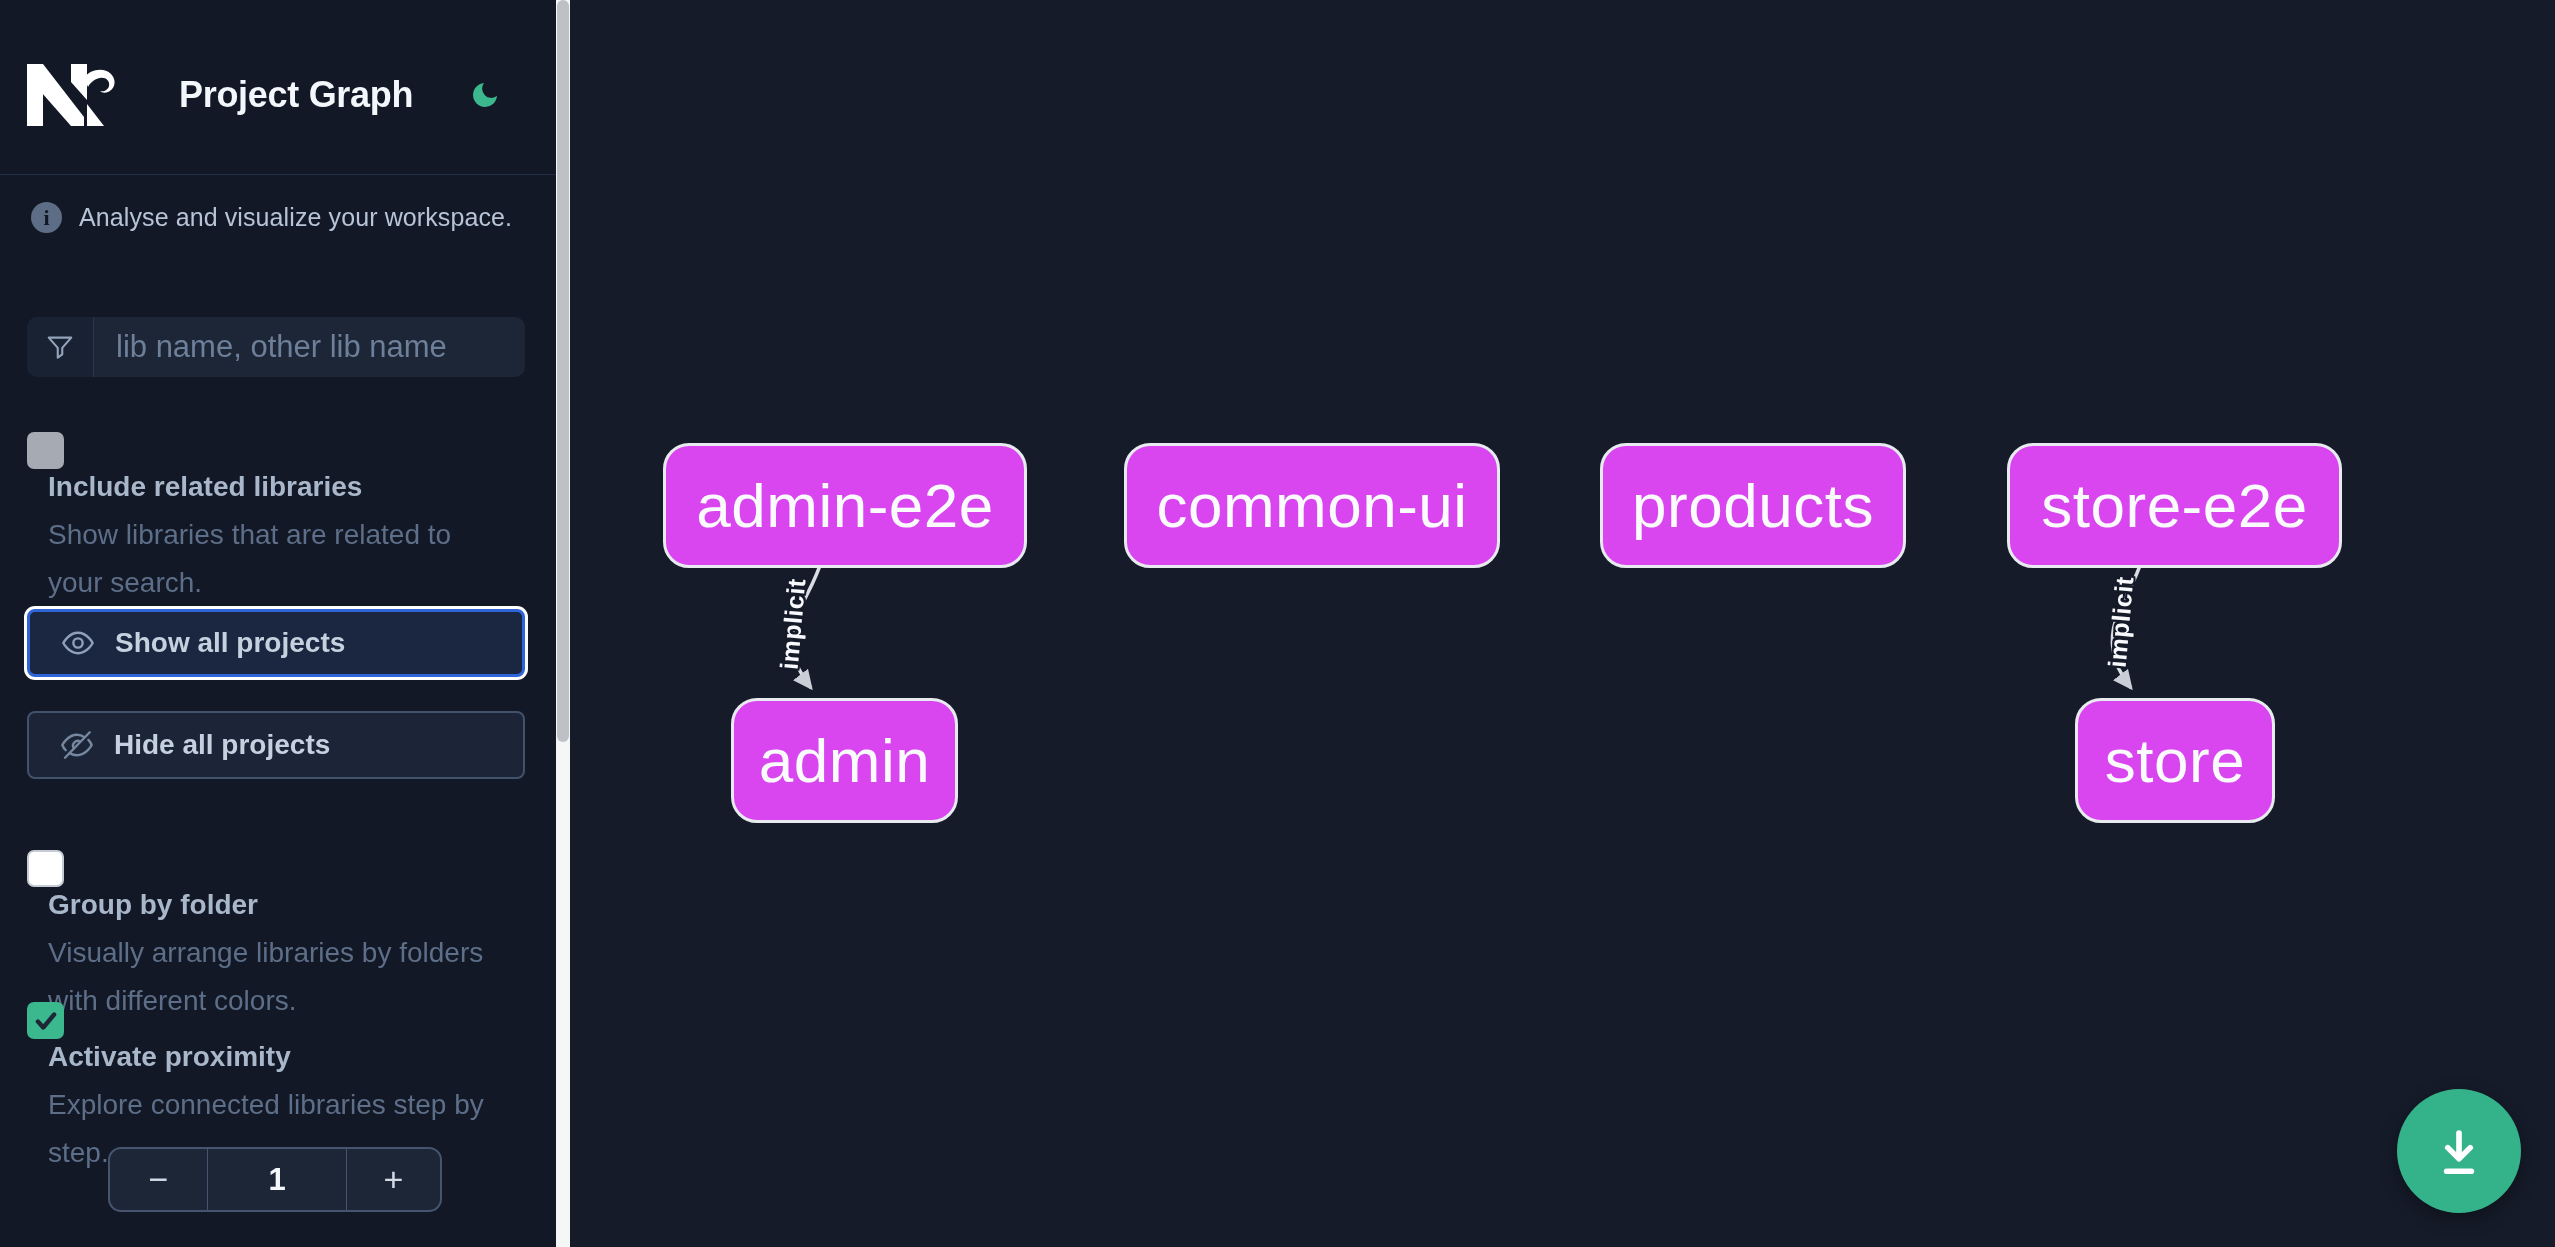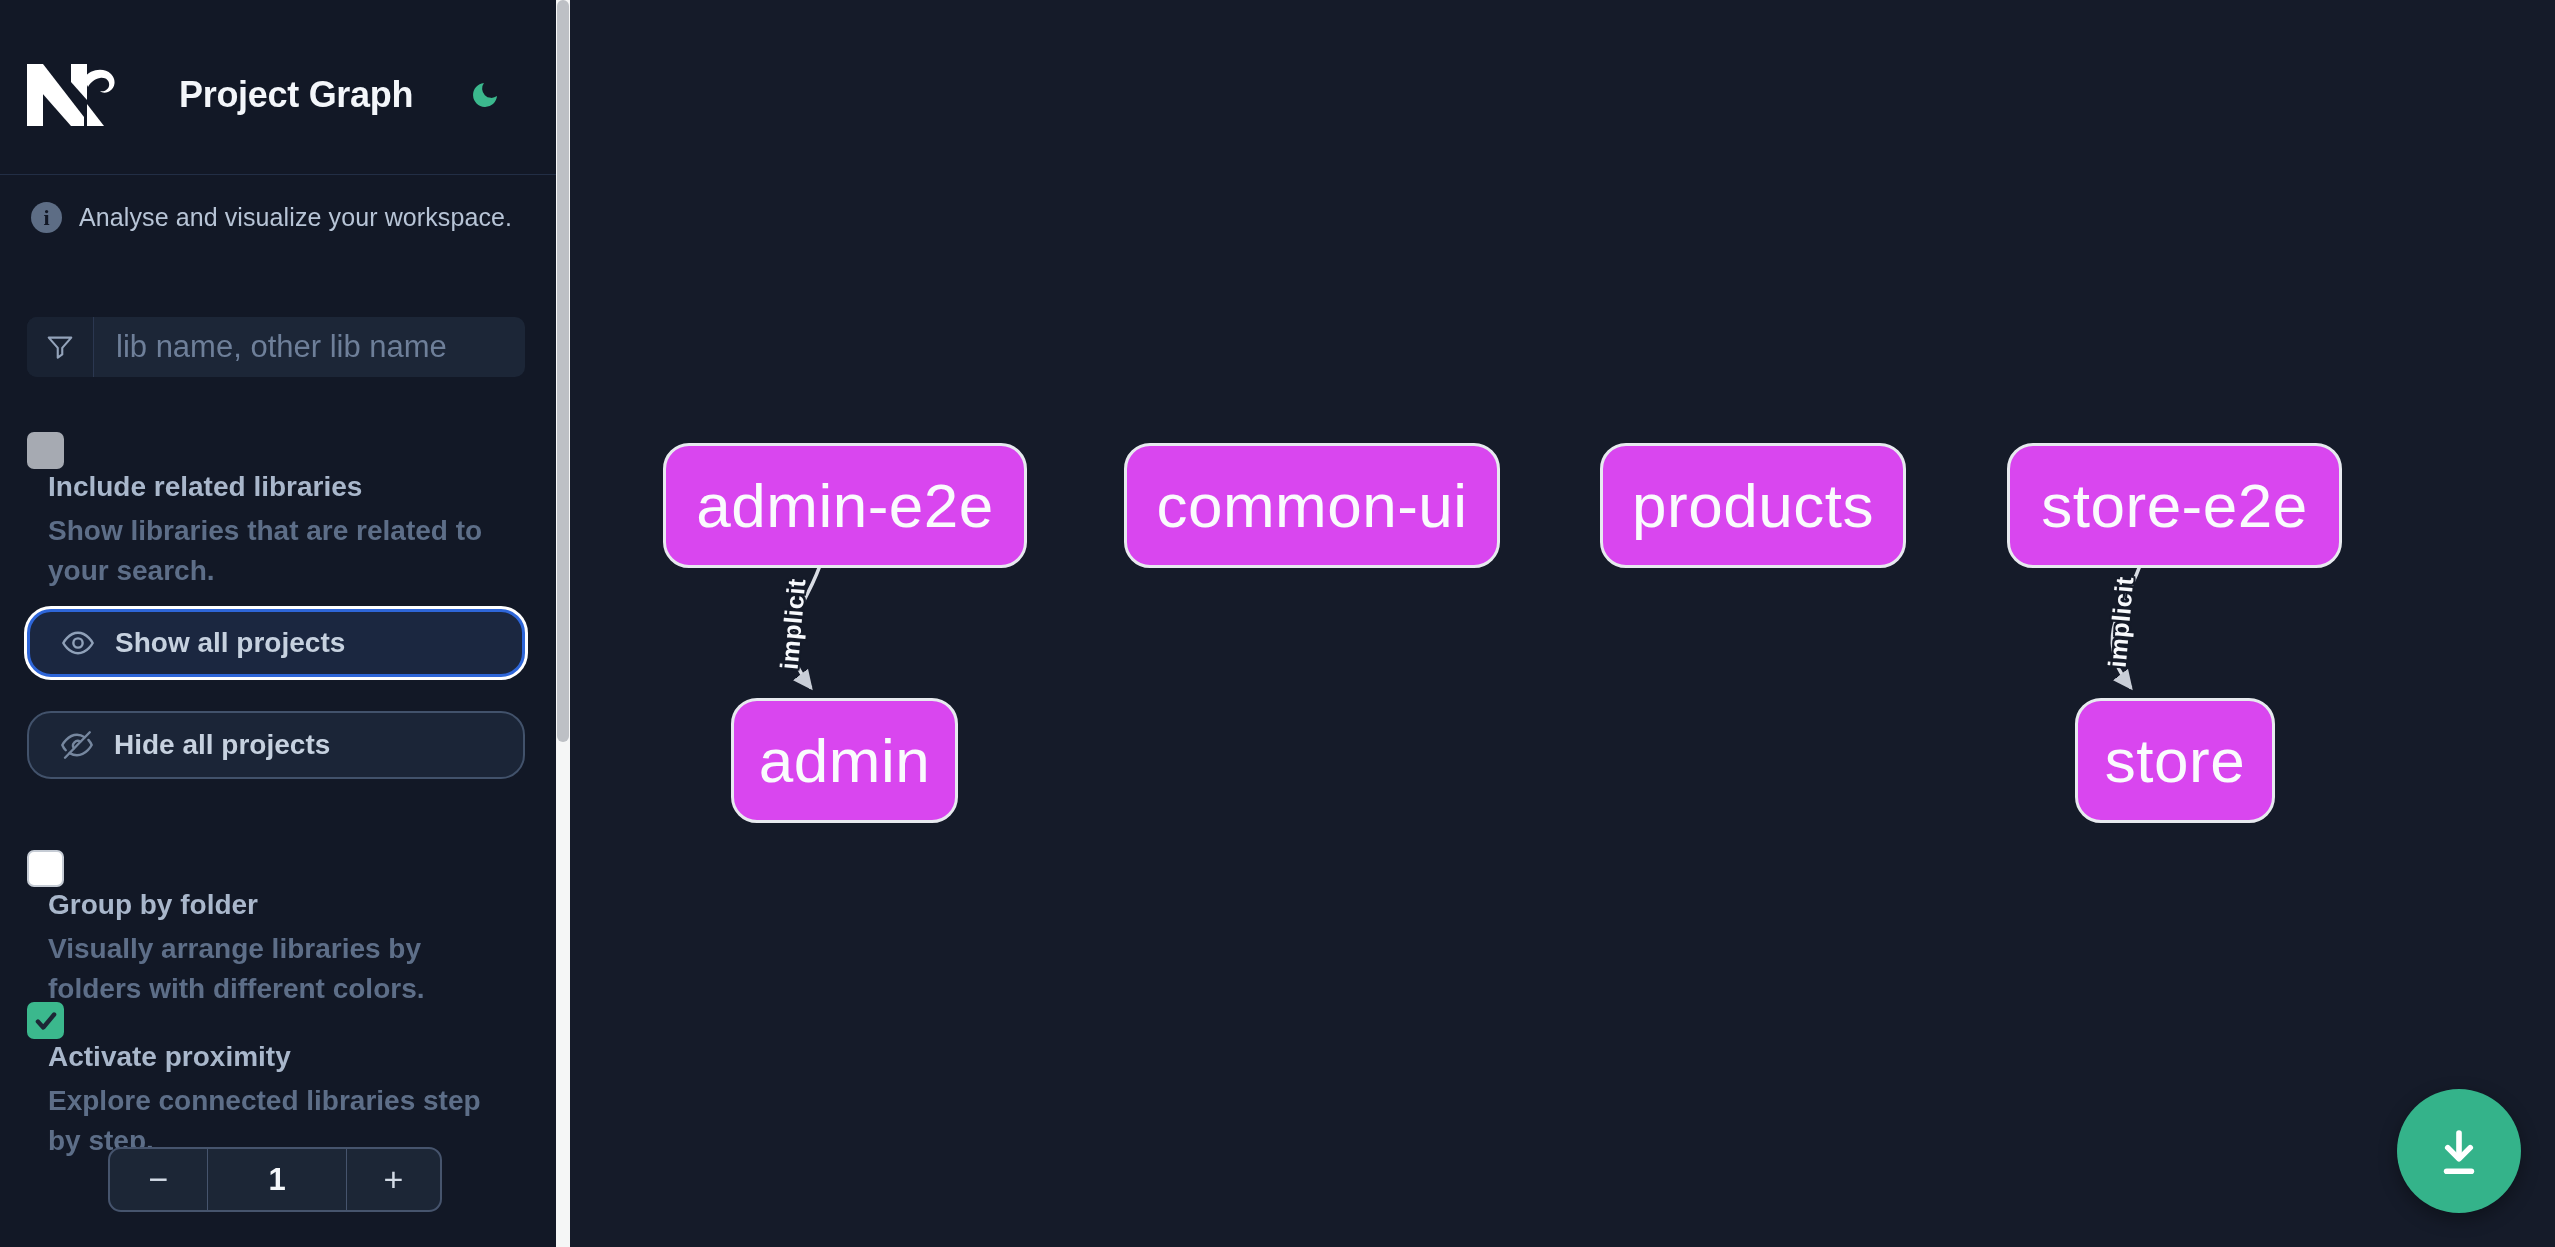--- a/index.html
+++ b/index.html
@@ -37,27 +37,27 @@
   .search input::placeholder { color:#6e7f99; opacity:1; }
 
   .toggle { position:absolute; left:27px; width:502px; display:flex; cursor:pointer;flex-direction:column; }
   .toggle .cb { width:37px; height:37px; border-radius:7px; flex:0 0 auto;
                 margin-top:2px; display:flex; align-items:center; justify-content:center; }
   .cb-gray   { background:#a6aab2; }
   .cb-white  { background:#ffffff; border:2px solid #c6ccd5; }
   .cb-checked{ background:#3bb88d; }
   .toggle .txt { margin-left:21px; width:444px; }
   .t-title { font-size:28px; font-weight:600; color:#a9b7cb; line-height:36px; }
-  .t-desc  { font-size:28px; font-weight:700; color:#5d6e88; line-height:40px;
+  .t-desc  { font-size:28px; font-weight:400; color:#5d6e88; line-height:48px;
              margin-top:6px; }
   .tg-include   { top:430px; }
   .tg-folder    { top:848px; }
   .tg-proximity { top:1000px; }
 
-  .sb-btn { position:absolute; left:27px; width:498px; height:68px; border-radius:24px;
+  .sb-btn { position:absolute; left:27px; width:498px; height:68px; border-radius:8px;
             background:#1b2537; border:2px solid #42526b; display:flex; align-items:center;
             padding:0 0 0 30px; cursor:pointer; }
   .sb-btn .icon { width:36px; height:36px; flex:0 0 auto; }
   .sb-btn .lbl { margin-left:19px; font-size:28px; font-weight:600; color:#c6d1df;
                  white-space:nowrap; }
   .btn-show { top:609px; border:3px solid #2e66d9; box-shadow:0 0 0 3px #ffffff;
               background:#1b2740; }
   .btn-hide { top:711px; }
 
   .stepper { position:absolute; left:108px; top:1147px; width:334px; height:65px;

